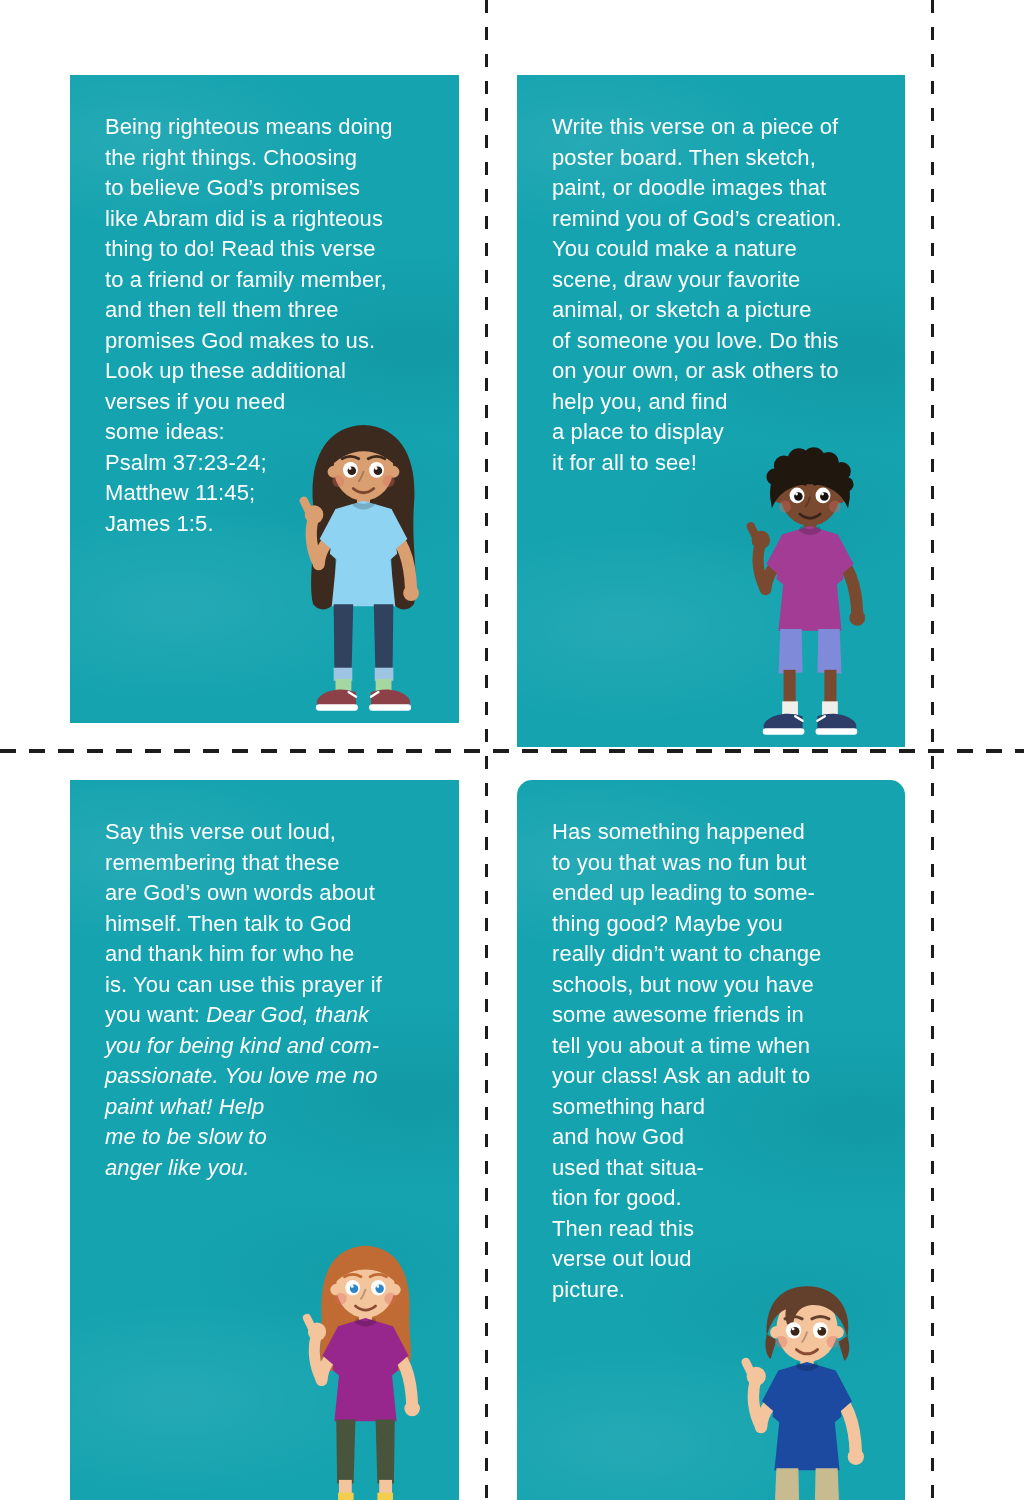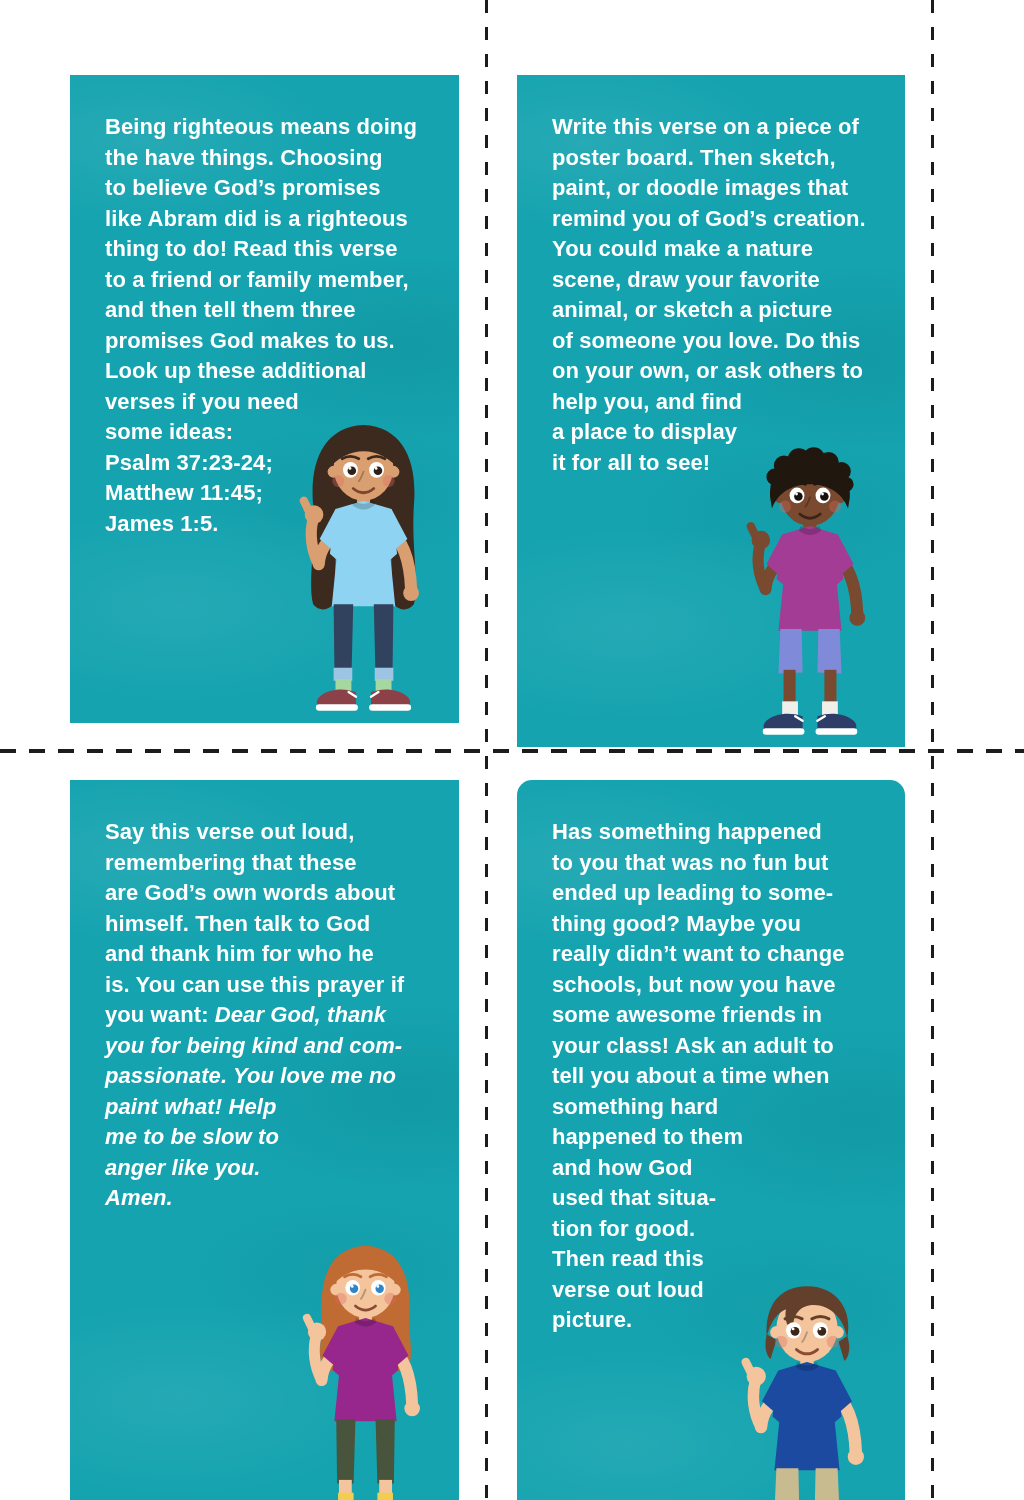--- a/index.html
+++ b/index.html
@@ -31,21 +31,21 @@
       radial-gradient(ellipse 380px 170px at 28% 82%, rgba(255,255,255,0.07), transparent 60%),
       radial-gradient(ellipse 260px 120px at 70% 65%, rgba(0,70,80,0.06), transparent 60%);
     overflow:hidden;
   }
   #card-1{left:70px;top:75px;width:389px;height:648px;}
   #card-2{left:517px;top:75px;width:388px;height:672px;}
   #card-3{left:70px;top:780px;width:389px;height:756px;}
   #card-4{left:517px;top:780px;width:388px;height:810px;border-radius:15px;}
   .card-text{
     position:absolute;left:35px;top:37px;right:12px;
-    color:#ffffff;font-weight:700;font-size:22px;line-height:30.5px;letter-spacing:0.1px;
+    color:#ffffff;font-weight:400;font-size:22px;line-height:30.5px;letter-spacing:0.1px;
   }
   .card-text .tline{white-space:nowrap;}
   .card-text .seg-italic{font-style:italic;}
   .character{position:absolute;bottom:3px;right:2px;}
   .character svg{display:block;}
   #card-1 .character{height:308px;width:187px;}
   #card-2 .character{height:306px;width:186px;}
   #card-3 .character{height:302px;width:183px;}
   #card-4 .character{height:316px;width:192px;}
 </style>
@@ -53,21 +53,21 @@
 <body>
 
 <div class="sheet">
   <div class="cutline v" id="cut-v1" style="background-image: repeating-linear-gradient(rgb(28, 28, 28) 0px, rgb(28, 28, 28) 13px, transparent 13px, transparent 27px);"></div>
   <div class="cutline v" id="cut-v2" style="background-image: repeating-linear-gradient(rgb(28, 28, 28) 0px, rgb(28, 28, 28) 13px, transparent 13px, transparent 27px);"></div>
   <div class="cutline h" id="cut-h1" style="background-image: repeating-linear-gradient(to right, rgb(28, 28, 28) 0px, rgb(28, 28, 28) 16px, transparent 16px, transparent 29px);"></div>
 
   <div class="card" id="card-1" style="background-color: rgb(20, 163, 175);">
     <div class="card-text" style="color: rgb(255, 255, 255);">
         <div class="tline"><span class="seg">Being righteous means doing</span></div>
-        <div class="tline"><span class="seg">the have things. Choosing</span></div>
+        <div class="tline"><span class="seg">the right things. Choosing</span></div>
         <div class="tline"><span class="seg">to believe God’s promises</span></div>
         <div class="tline"><span class="seg">like Abram did is a righteous</span></div>
         <div class="tline"><span class="seg">thing to do! Read this verse</span></div>
         <div class="tline"><span class="seg">to a friend or family member,</span></div>
         <div class="tline"><span class="seg">and then tell them three</span></div>
         <div class="tline"><span class="seg">promises God makes to us.</span></div>
         <div class="tline"><span class="seg">Look up these additional</span></div>
         <div class="tline"><span class="seg">verses if you need</span></div>
         <div class="tline"><span class="seg">some ideas:</span></div>
         <div class="tline"><span class="seg">Psalm 37:23-24;</span></div>
@@ -219,21 +219,20 @@
         <div class="tline"><span class="seg">are God’s own words about</span></div>
         <div class="tline"><span class="seg">himself. Then talk to God</span></div>
         <div class="tline"><span class="seg">and thank him for who he</span></div>
         <div class="tline"><span class="seg">is. You can use this prayer if</span></div>
         <div class="tline"><span class="seg">you want: </span><span class="seg-italic">Dear God, thank</span></div>
         <div class="tline"><span class="seg-italic">you for being kind and com-</span></div>
         <div class="tline"><span class="seg-italic">passionate. You love me no</span></div>
         <div class="tline"><span class="seg-italic">paint what! Help</span></div>
         <div class="tline"><span class="seg-italic">me to be slow to</span></div>
         <div class="tline"><span class="seg-italic">anger like you.</span></div>
-        <div class="tline"><span class="seg-italic">Amen.</span></div>
       </div>
     <div class="character">
         <svg viewBox="0 0 200 330" width="100%" height="100%" role="img" aria-label="girl with shoulder-length auburn hair and blue eyes, purple t-shirt, olive pants, yellow socks, purple sneakers, giving a thumb gesture">
     <path d="M100,16 C62,18 50,50 52,92 C53,116 47,134 53,148 C62,157 75,152 77,140 L79,102 L121,102 L123,140 C125,152 138,157 147,148 C153,134 147,116 148,92 C150,50 138,18 100,16 Z" fill="#C06B33"></path>
     <g>
       <path d="M78,126 C62,134 53,148 52,163" stroke="#F4C49C" stroke-width="13" stroke-linecap="round" fill="none"></path>
       <path d="M52,163 C44,148 42,130 46,115" stroke="#F4C49C" stroke-width="12" stroke-linecap="round" fill="none"></path>
       <circle cx="47" cy="110" r="10" fill="#F4C49C"></circle>
       <rect x="34" y="90" width="9" height="21" rx="4.5" transform="rotate(-26 38.5 100)" fill="#F4C49C"></rect>
       <path d="M126,126 C142,136 150,160 151,190" stroke="#F4C49C" stroke-width="13" stroke-linecap="round" fill="none"></path>
@@ -287,24 +286,23 @@
 
   <div class="card" id="card-4" style="background-color: rgb(20, 163, 175);">
     <div class="card-text" style="color: rgb(255, 255, 255);">
         <div class="tline"><span class="seg">Has something happened</span></div>
         <div class="tline"><span class="seg">to you that was no fun but</span></div>
         <div class="tline"><span class="seg">ended up leading to some-</span></div>
         <div class="tline"><span class="seg">thing good? Maybe you</span></div>
         <div class="tline"><span class="seg">really didn’t want to change</span></div>
         <div class="tline"><span class="seg">schools, but now you have</span></div>
         <div class="tline"><span class="seg">some awesome friends in</span></div>
+        <div class="tline"><span class="seg">tell you about a time when</span></div>
         <div class="tline"><span class="seg">your class! Ask an adult to</span></div>
-        <div class="tline"><span class="seg">tell you about a time when</span></div>
         <div class="tline"><span class="seg">something hard</span></div>
-        <div class="tline"><span class="seg">happened to them</span></div>
         <div class="tline"><span class="seg">and how God</span></div>
         <div class="tline"><span class="seg">used that situa-</span></div>
         <div class="tline"><span class="seg">tion for good.</span></div>
         <div class="tline"><span class="seg">Then read this</span></div>
         <div class="tline"><span class="seg">verse out loud</span></div>
         <div class="tline"><span class="seg">picture.</span></div>
       </div>
     <div class="character">
         <svg viewBox="0 0 200 330" width="100%" height="100%" role="img" aria-label="boy with brown hair, royal blue t-shirt, khaki shorts, tall gray socks, navy and white sneakers, giving a thumb gesture">
 

